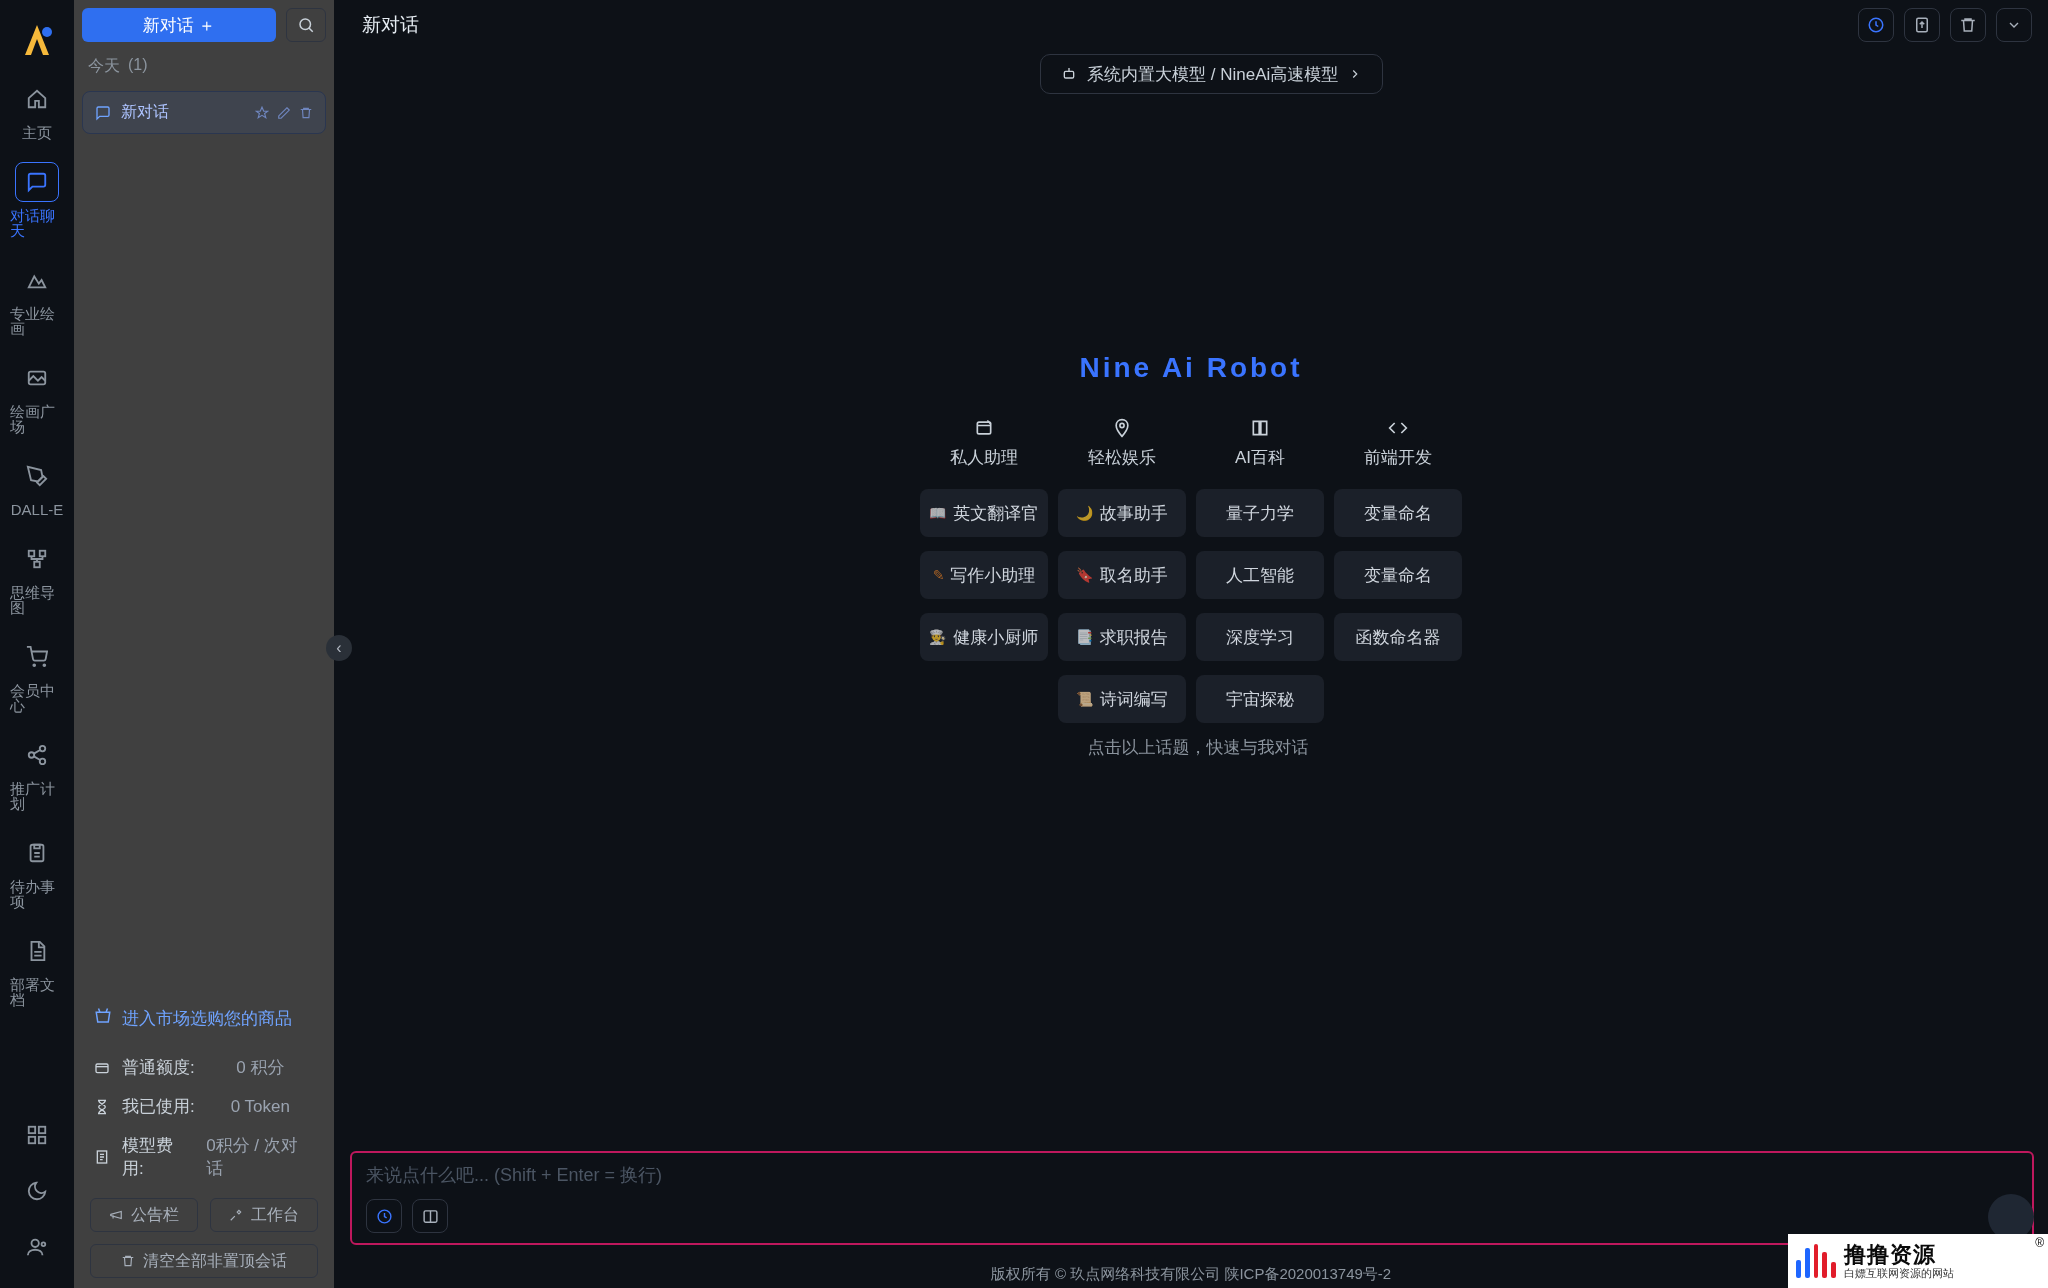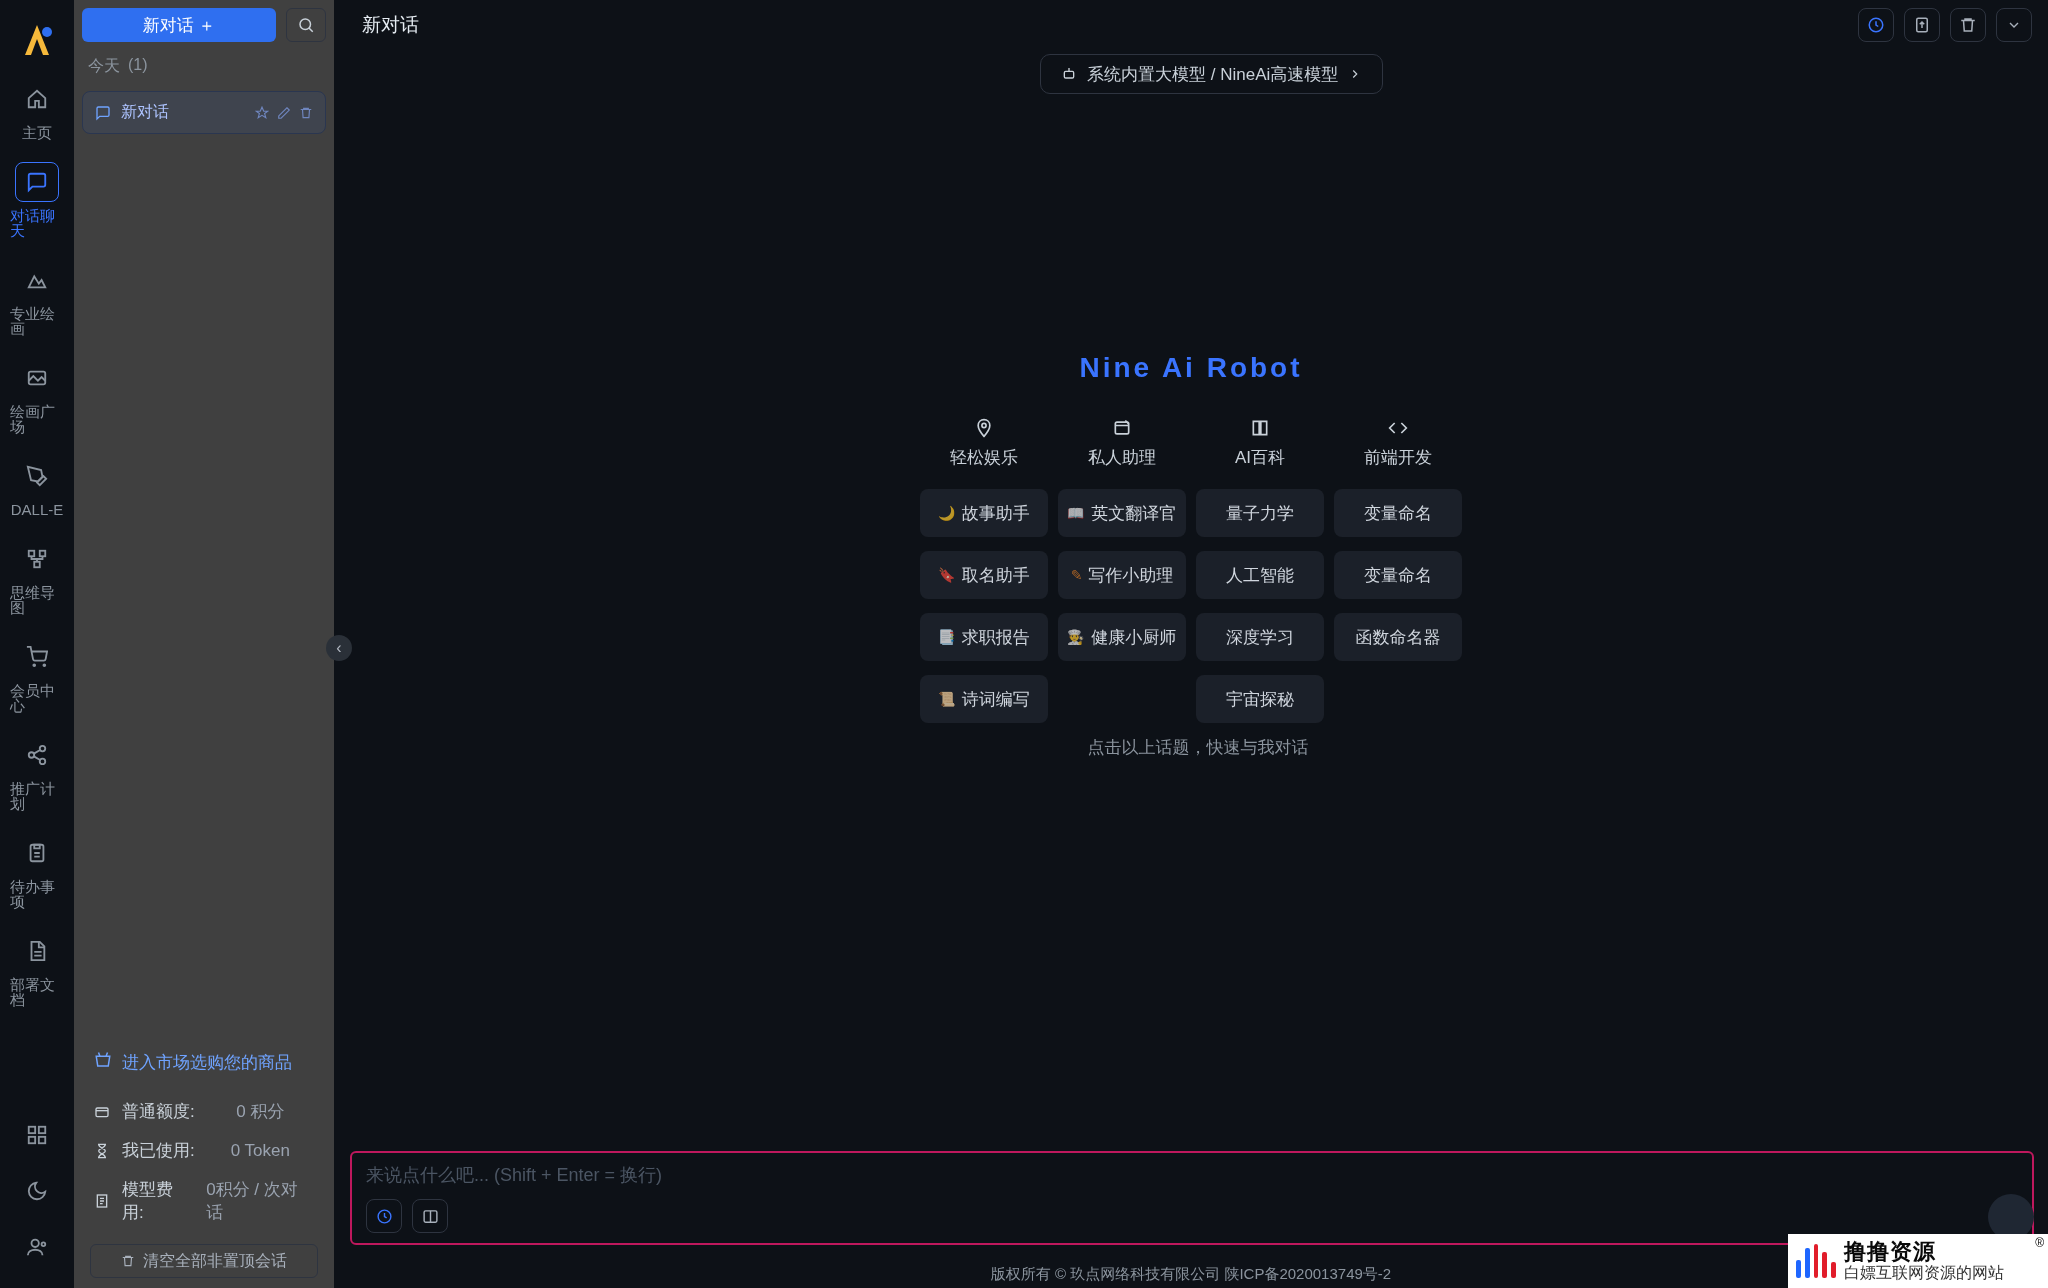--- a/index.html
+++ b/index.html
@@ -232,21 +232,21 @@
     padding:0 10px 0 8px;
     font-size:14px;
   }
   .watermark .wm-bars {
     width:40px; height:34px; margin-right:8px;
     display:flex; align-items:flex-end; gap:4px;
   }
   .watermark .wm-bars span { width:6px; border-radius:2px;}
   .watermark .wm-text1 { font-size:22px; font-weight:900; letter-spacing:1px;}
   .watermark .wm-col { display:flex; flex-direction:column; line-height:1.1;}
-  .watermark .wm-text2 { font-size:16px; color:#333;}
+  .watermark .wm-text2 { font-size:11px; color:#333;}
   .watermark .rmark { font-size:12px; position:absolute; right:4px; top:2px;}
 
   svg { display:block; }
 </style>
 </head>
 <body>
 
 <div class="rail">
   <div class="logo">
     <svg width="40" height="40" viewBox="0 0 40 40">
@@ -468,20 +468,39 @@
     <span>
         <svg width="16" height="16" viewBox="0 0 24 24" fill="none" stroke="currentColor" stroke-width="2">
           <rect x="5" y="3" width="14" height="18"></rect>
           <path d="M9 8h6M9 12h6M9 16h4"></path>
         </svg>
       </span>
     <span>模型费用:</span>
     <span class="stat-val">0积分 / 次对话</span>
   </div>
 
+  <div class="sb-buttons">
+    <div class="sb-btn">
+      <span>
+          <svg width="14" height="14" viewBox="0 0 24 24" fill="none" stroke="currentColor" stroke-width="2">
+            <path d="M3 11l18-5v12L3 13z"></path>
+            <path d="M7 13v5"></path>
+          </svg>
+        </span>
+      <span>公告栏</span>
+    </div>
+    <div class="sb-btn">
+      <span>
+          <svg width="14" height="14" viewBox="0 0 24 24" fill="none" stroke="currentColor" stroke-width="2">
+            <path d="M14 7l3-3 3 3-3 3zM3 21l7-7M10 14l-7 7"></path>
+          </svg>
+        </span>
+      <span>工作台</span>
+    </div>
+  </div>
   <div style="padding:0 8px;">
     <div class="sb-btn wide">
       <span>
           <svg width="14" height="14" viewBox="0 0 24 24" fill="none" stroke="currentColor" stroke-width="2">
             <path d="M3 6h18M8 6V4h8v2M6 6l1 14h10l1-14"></path>
           </svg>
         </span>
       <span>清空全部非置顶会话</span>
     </div>
   </div>
@@ -540,20 +559,43 @@
     </span>
 </div>
 
 <div class="hero-title">Nine Ai Robot</div>
 
 <div class="categories">
   <div class="cat-col">
     <div class="cat-head">
       <span>
           <svg width="20" height="20" viewBox="0 0 24 24" fill="none" stroke="currentColor" stroke-width="2">
+            <rect x="4" y="5" width="16" height="14" rx="2"></rect>
+            <path d="M4 9h16M16 3l4 4"></path>
+          </svg>
+        </span>
+      <span>私人助理</span>
+    </div>
+    <div class="chip">
+        <span class="ci">📖</span>
+        <span>英文翻译官</span>
+      </div>
+    <div class="chip">
+        <span class="ci" style="color:#e67e22">✎</span>
+        <span>写作小助理</span>
+      </div>
+    <div class="chip">
+        <span class="ci">👨‍🍳</span>
+        <span>健康小厨师</span>
+      </div>
+  </div>
+  <div class="cat-col">
+    <div class="cat-head">
+      <span>
+          <svg width="20" height="20" viewBox="0 0 24 24" fill="none" stroke="currentColor" stroke-width="2">
             <path d="M12 2C8 2 5 5 5 9c0 5 7 13 7 13s7-8 7-13c0-4-3-7-7-7z"></path>
             <circle cx="12" cy="9" r="2.5"></circle>
           </svg>
         </span>
       <span>轻松娱乐</span>
     </div>
     <div class="chip">
         <span class="ci">🌙</span>
         <span>故事助手</span>
       </div>
@@ -561,43 +603,20 @@
         <span class="ci">🔖</span>
         <span>取名助手</span>
       </div>
     <div class="chip">
         <span class="ci">📑</span>
         <span>求职报告</span>
       </div>
     <div class="chip">
         <span class="ci">📜</span>
         <span>诗词编写</span>
-      </div>
-  </div>
-  <div class="cat-col">
-    <div class="cat-head">
-      <span>
-          <svg width="20" height="20" viewBox="0 0 24 24" fill="none" stroke="currentColor" stroke-width="2">
-            <rect x="4" y="5" width="16" height="14" rx="2"></rect>
-            <path d="M4 9h16M16 3l4 4"></path>
-          </svg>
-        </span>
-      <span>私人助理</span>
-    </div>
-    <div class="chip">
-        <span class="ci">📖</span>
-        <span>英文翻译官</span>
-      </div>
-    <div class="chip">
-        <span class="ci" style="color:#e67e22">✎</span>
-        <span>写作小助理</span>
-      </div>
-    <div class="chip">
-        <span class="ci">👨‍🍳</span>
-        <span>健康小厨师</span>
       </div>
   </div>
   <div class="cat-col">
     <div class="cat-head">
       <span>
           <svg width="20" height="20" viewBox="0 0 24 24" fill="none" stroke="currentColor" stroke-width="2">
             <path d="M4 4h7v16H4zM13 4h7v16h-7z"></path>
           </svg>
         </span>
       <span>AI百科</span>

